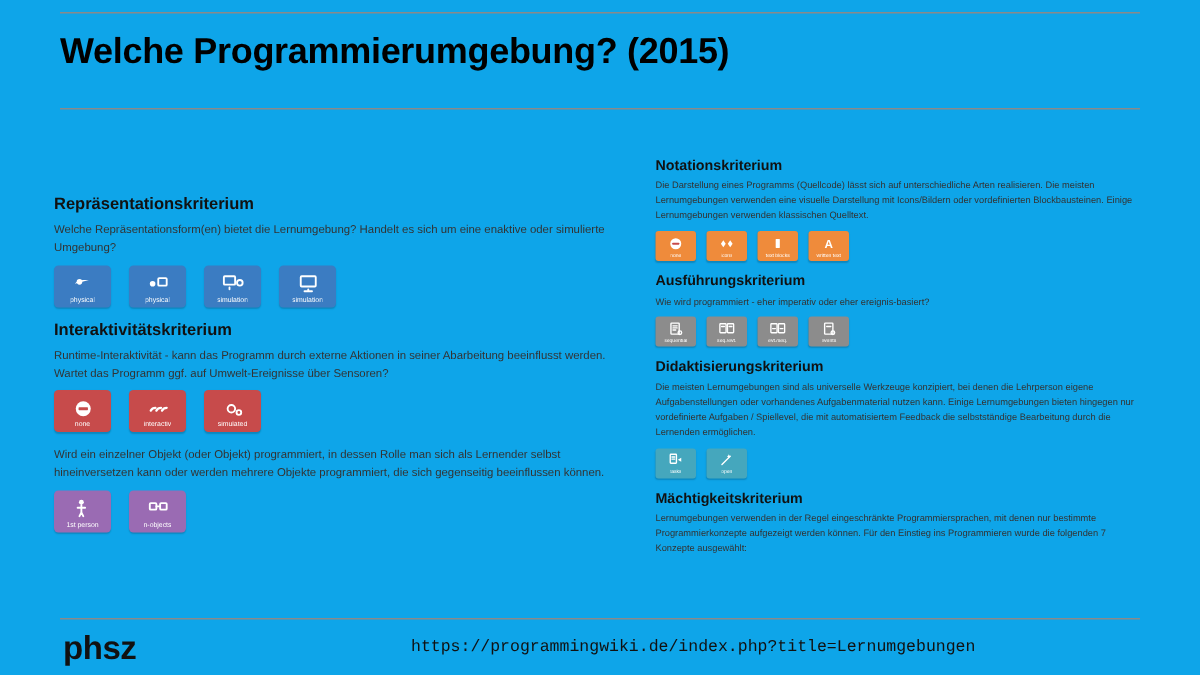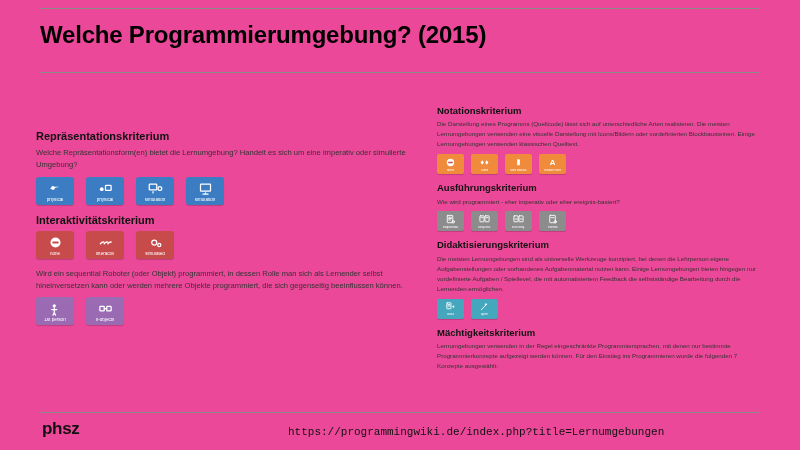--- a/index.html
+++ b/index.html
@@ -12,21 +12,21 @@
     height: 450px;
     font-family: "Liberation Sans", sans-serif;
     color: #1a1a1a;
     overflow: hidden;
     position: relative;
   }
 
   .slide {
     position: absolute;
     inset: 0;
-    background: #ec4899;
+    background: #0ea5e9;
   }
 
   
   .header {
     position: absolute;
     left: 40px;
     top: 8px;
     width: 720px;
   }
   .rule-top {
@@ -144,28 +144,28 @@
     left: 40px;
     top: 412px;
     width: 720px;
     border-top: 1px solid #8a8a8a;
     height: 0;
   }
   .logo {
     position: absolute;
     left: 42px;
     top: 419px;
-    font-size: 17px;
+    font-size: 22px;
     font-weight: bold;
     letter-spacing: -0.3px;
     color: #111111;
   }
   .footer-url {
     position: absolute;
-    left: 288px;
+    left: 274px;
     top: 426px;
     font-family: "Liberation Mono", "DejaVu Sans Mono", monospace;
     font-size: 11px;
     color: #111111;
     white-space: nowrap;
   }
 </style>
 </head>
 <body>
 
@@ -173,21 +173,21 @@
 
   <div class="header">
     <div class="rule-top"></div>
     <h1 class="slide-title">Welche Programmierumgebung? (2015)</h1>
     <div class="rule-bottom"></div>
   </div>
 
   <div class="col col-left">
       <div class="section">
         <div class="sec-title">Repräsentationskriterium</div>
-        <div class="sec-text">Welche Repräsentationsform(en) bietet die Lernumgebung? Handelt es sich um eine imperativ oder simulierte Umgebung?</div>
+        <div class="sec-text">Welche Repräsentationsform(en) bietet die Lernumgebung? Handelt es sich um eine enaktive oder simulierte Umgebung?</div>
         <div class="badges">
           <div class="badge" style="background: rgb(59, 124, 194);">
             <div class="badge-icon">
               <svg width="15" height="15" viewBox="0 0 24 24" fill="none" stroke="#ffffff" stroke-width="2" stroke-linecap="round" stroke-linejoin="round">
                 <path d="M3 13c2-3 6-4 9-4h6" fill="#ffffff" stroke="none"></path>
                 <circle cx="8" cy="11" r="3" fill="#ffffff" stroke="none"></circle>
               </svg>
             </div>
             <div class="badge-label">physical</div>
           </div>
@@ -216,20 +216,21 @@
                 <rect x="4" y="5" width="16" height="11" rx="1"></rect>
                 <path d="M12 19v2M8 21h8"></path>
               </svg>
             </div>
             <div class="badge-label">simulation</div>
           </div>
         </div>
       </div>
       <div class="section">
         <div class="sec-title">Interaktivitätskriterium</div>
+        <div class="sec-text">Runtime-Interaktivität - kann das Programm durch externe Aktionen in seiner Abarbeitung beeinflusst werden. Wartet das Programm ggf. auf Umwelt-Ereignisse über Sensoren?</div>
         <div class="badges">
           <div class="badge" style="background: rgb(199, 75, 75);">
             <div class="badge-icon">
               <svg width="15" height="15" viewBox="0 0 24 24" fill="none" stroke="#ffffff" stroke-width="2" stroke-linecap="round" stroke-linejoin="round">
                 <circle cx="12" cy="12" r="8" fill="#ffffff" stroke="none"></circle>
                 <rect x="7" y="10.5" width="10" height="3" rx="0.6" fill="#c74b4b" stroke="none"></rect>
               </svg>
             </div>
             <div class="badge-label">none</div>
           </div>
@@ -246,21 +247,21 @@
               <svg width="15" height="15" viewBox="0 0 24 24" fill="none" stroke="#ffffff" stroke-width="2" stroke-linecap="round" stroke-linejoin="round">
                 <circle cx="10" cy="12" r="4"></circle>
                 <circle cx="18" cy="16" r="2.5"></circle>
               </svg>
             </div>
             <div class="badge-label">simulated</div>
           </div>
         </div>
       </div>
       <div class="section">
-        <div class="sec-text">Wird ein sequential Roboter (oder Objekt) programmiert, in dessen Rolle man sich als Lernender selbst hineinversetzen kann oder werden mehrere Objekte programmiert, die sich gegenseitig beeinflussen können.</div>
+        <div class="sec-text">Wird ein einzelner Objekt (oder Objekt) programmiert, in dessen Rolle man sich als Lernender selbst hineinversetzen kann oder werden mehrere Objekte programmiert, die sich gegenseitig beeinflussen können.</div>
         <div class="badges">
           <div class="badge" style="background: rgb(154, 107, 179);">
             <div class="badge-icon">
               <svg width="15" height="15" viewBox="0 0 24 24" fill="none" stroke="#ffffff" stroke-width="2" stroke-linecap="round" stroke-linejoin="round">
                 <circle cx="10" cy="6" r="2.6" fill="#ffffff" stroke="none"></circle>
                 <path d="M10 9v8M6 12h8M8 21l2-4 2 4"></path>
               </svg>
             </div>
             <div class="badge-label">1st person</div>
           </div>

